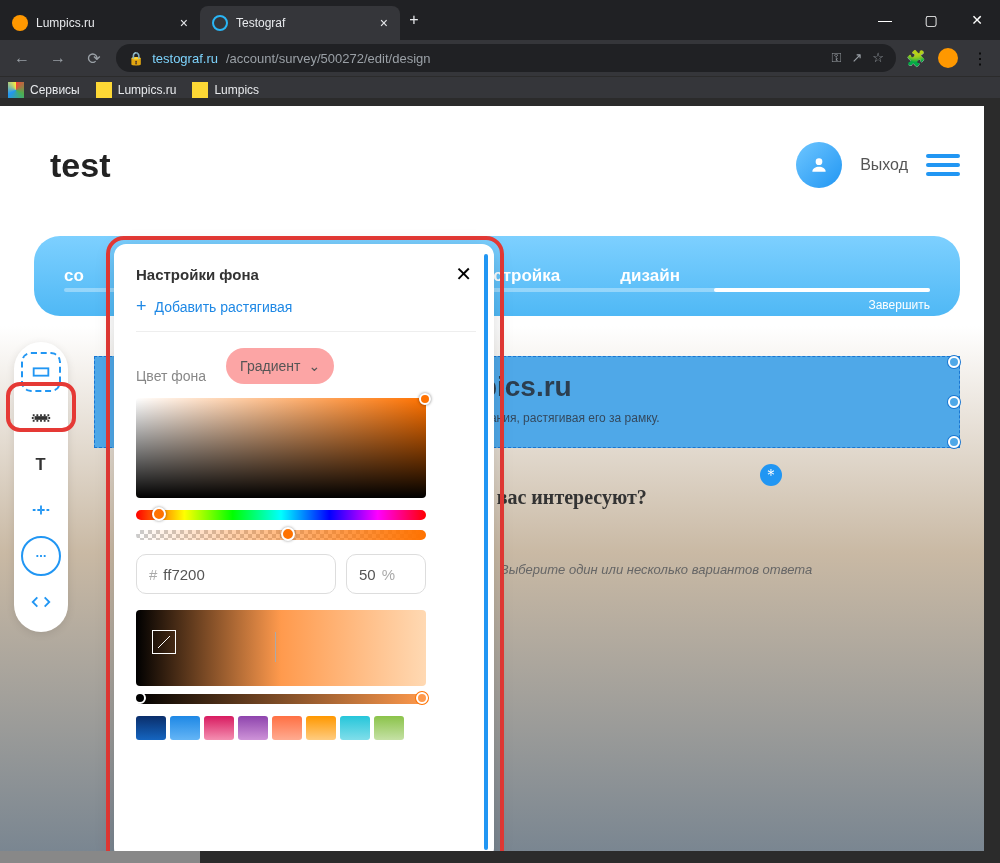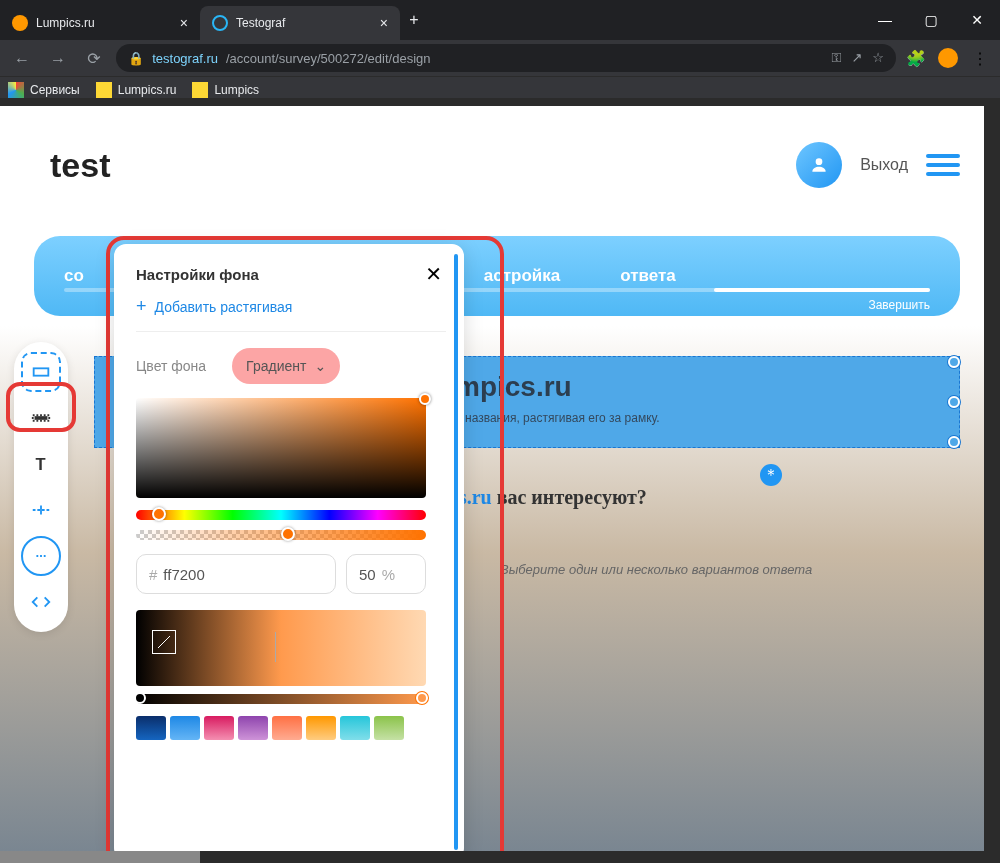--- a/index.html
+++ b/index.html
@@ -60,28 +60,28 @@
 .qtext { position: absolute; top: 380px; left: 450px; font-size: 20px; font-weight: 700; color: #333; font-family: Georgia, serif; }
 .qtext .hl { color: #1e88e5; }
 .hint { position: absolute; top: 432px; left: 500px; font-style: italic; font-size: 13px; color: #666; margin-top: 24px; }
 
 .optlist { position: absolute; top: 640px; left: 180px; display: flex; flex-direction: column; gap: 14px; font-size: 15px; color: #333; }
 .optlist .opt { display: flex; align-items: center; gap: 10px; }
 .optlist .cb { width: 18px; height: 18px; border: 2px solid #2196f3; border-radius: 3px; }
 
 
 .popup-frame { position: absolute; top: 130px; left: 106px; width: 398px; height: 632px; border: 4px solid #e53935; border-radius: 18px; background: transparent; pointer-events: none; }
-.popup { position: absolute; top: 138px; left: 114px; width: 350px; height: 616px; background: #fff; border-radius: 12px; box-shadow: 0 4px 20px rgba(0,0,0,.15); padding: 18px 0 18px 22px; overflow: hidden; }
+.popup { position: absolute; top: 138px; left: 114px; width: 380px; height: 616px; background: #fff; border-radius: 12px; box-shadow: 0 4px 20px rgba(0,0,0,.15); padding: 18px 0 18px 22px; overflow: hidden; }
 .popup .scroll { position: absolute; top: 10px; right: 6px; bottom: 10px; width: 4px; background: #2196f3; border-radius: 2px; }
 .pop-head { display: flex; justify-content: space-between; align-items: center; padding-right: 22px; }
 .pop-head h3 { font-size: 15px; font-weight: 700; color: #333; }
 .pop-head .x { font-size: 20px; cursor: pointer; }
 .addimg { display: flex; align-items: center; gap: 8px; color: #1e88e5; font-size: 14px; margin: 10px 0 14px; cursor: pointer; }
 .sep { height: 1px; background: #eee; margin: 0 18px 16px 0; }
-.row { display: flex; align-items: center; gap: 26px; margin-bottom: 14px; }
+.row { display: flex; align-items: flex-end; gap: 20px; margin-bottom: 14px; }
 .lbl { font-size: 14px; color: #888; }
 .select { height: 36px; padding: 0 14px; background: #fca5a5; border-radius: 18px; display: flex; align-items: center; gap: 8px; color: #555; font-size: 14px; cursor: pointer; }
 .colorpill { height: 36px; padding: 0 16px; background: #f0f6fb; border-radius: 18px; display: flex; align-items: center; font-size: 14px; color: #666; }
 .toggle { width: 42px; height: 24px; border-radius: 12px; background: #ffc785; position: relative; margin-left: 6px; cursor: pointer; }
 .toggle::after { content: ""; position: absolute; right: 2px; top: 2px; width: 20px; height: 20px; border-radius: 50%; background: #ff9933; }
 
 .sat { width: 290px; height: 100px; position: relative; border-radius: 4px; margin-bottom: 12px; background: linear-gradient(to top, #000, transparent), linear-gradient(to right, #fff, #ff7200); }
 .sat .cur { position: absolute; top: -5px; right: -5px; width: 12px; height: 12px; border-radius: 50%; background: #ff7200; border: 2px solid #fff; box-shadow: 0 0 3px rgba(0,0,0,.5); }
 .hue { width: 290px; height: 10px; border-radius: 5px; margin-bottom: 10px; background: linear-gradient(to right, red, yellow, lime, cyan, blue, magenta, red); position: relative; }
 .hue .cur { position: absolute; top: -3px; left: 16px; width: 14px; height: 14px; border-radius: 50%; background: #ff7200; border: 2px solid #fff; box-shadow: 0 0 3px rgba(0,0,0,.4); }
@@ -181,21 +181,21 @@
         <span></span>
         <span></span>
         <span></span>
       </div>
   </div>
 
 
   <div class="stepbar">
     <div class="step">со</div>
     <div class="step" style="margin-left:340px">астройка</div>
-    <div class="step">ответа</div>
+    <div class="step">дизайн</div>
     <div class="stepline"></div>
     <div class="finish">Завершить</div>
   </div>
 
   <div class="lefttool">
     <div class="tbtn" style="border:2px dashed #2196f3">
       <svg viewBox="0 0 24 24" fill="none" stroke="#2196f3" stroke-width="2">
           <rect x="4" y="8" width="16" height="8"></rect>
         </svg>
     </div>

